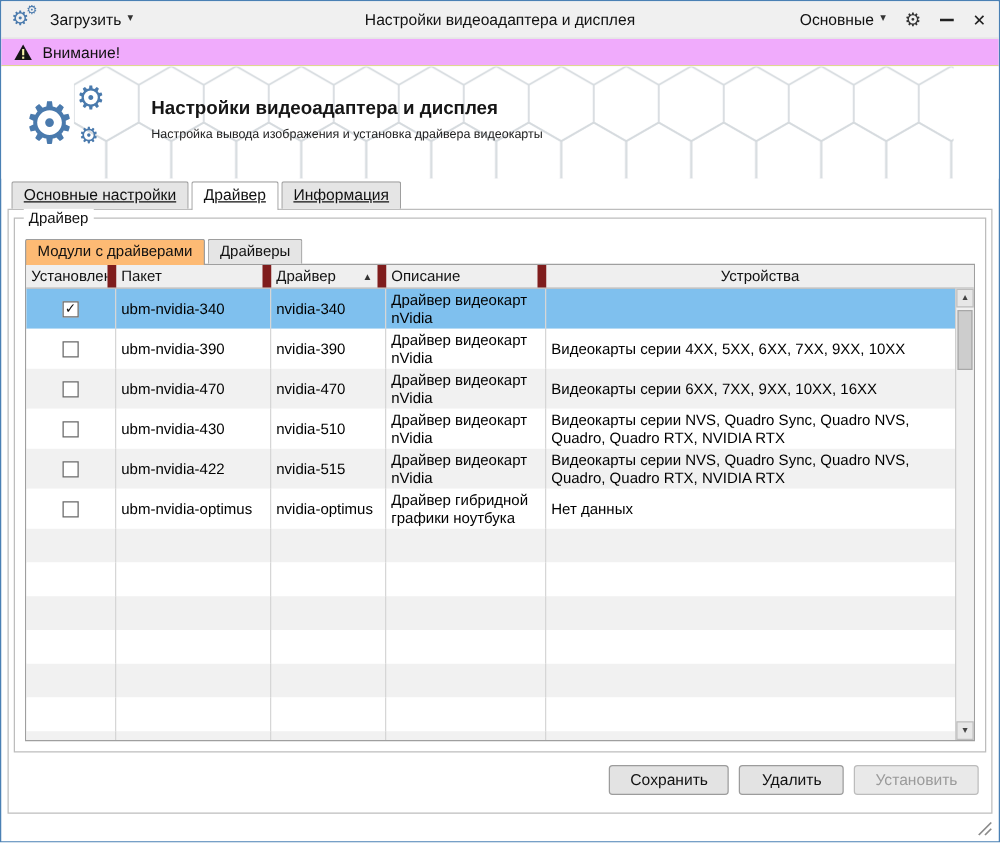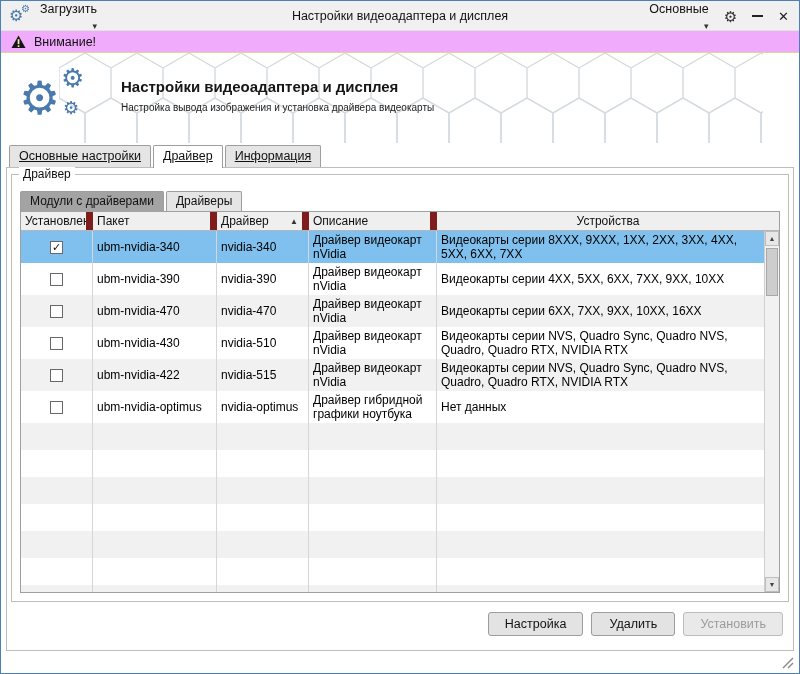--- a/index.html
+++ b/index.html
@@ -4,21 +4,21 @@
 <style>
   * { box-sizing: border-box; margin: 0; padding: 0; }
   html,body { width:800px; height:674px; font-family:"Liberation Sans", sans-serif; background:#fff; }
   .window { position:relative; width:800px; height:674px; border:1px solid #4a80b4; background:#ffffff; overflow:hidden; }
 
   
   .titlebar { position:relative; height:30px; background:#f0f0f0; border-bottom:1px solid #e2e2e2; }
   .tb-left { position:absolute; left:8px; top:0; height:30px; display:flex; align-items:center; gap:7px; }
   .tb-right { position:absolute; right:10px; top:0; height:30px; display:flex; align-items:center; gap:15px; }
   .tb-title { position:absolute; left:0; right:0; top:0; height:30px; line-height:30px; text-align:center; font-size:12.5px; color:#111; }
-  .tb-btn { display:flex; align-items:flex-end; gap:5px; font-size:12.5px; color:#111; background:none; border:none; cursor:default; font-family:inherit;flex-direction:column; }
+  .tb-btn { display:flex; align-items:flex-start; gap:5px; font-size:12.5px; color:#111; background:none; border:none; cursor:default; font-family:inherit; }
   .caret { font-size:9px; color:#333; }
   .app-icon { position:relative; width:24px; height:24px; }
   .app-icon .ag1 { position:absolute; left:0; top:4px; font-size:16px; line-height:1; color:#4a7aad; }
   .app-icon .ag2 { position:absolute; left:12px; top:0; font-size:10px; line-height:1; color:#4a7aad; }
   .gear-btn { font-size:15px; color:#333; line-height:1; }
   .min-btn { display:inline-block; width:11px; height:2px; background:#222; }
   .close-btn { font-size:13px; color:#222; line-height:1; }
 
   
   .warnbar { height:22px; background:#f0abfc; border-bottom:1px solid #ddd791; display:flex; align-items:center; padding-left:10px; gap:8px; }
@@ -40,21 +40,21 @@
   .tab.active { background:#fff; margin-bottom:-1px; padding-bottom:5px; z-index:3; position:relative; }
 
   
   .page { position:relative; margin:0 5px; height:484px; border:1px solid #bdbdbd; background:#fff; }
 
   .groupbox { position:absolute; left:4px; right:4px; top:6px; height:428px; border:1px solid #bdbdbd; background:#fff; }
   .gb-label { position:absolute; top:-8px; left:7px; background:#fff; padding:0 4px; font-size:12px; color:#111; }
 
   .inner-tabbar { position:absolute; left:8px; top:14px; height:22px; display:flex; align-items:flex-end; gap:2px; z-index:2; }
   .itab { border:1px solid #9e9e9e; border-bottom:none; background:#e5e5e5; padding:2px 9px 3px; font-size:12px; border-radius:2px 2px 0 0; color:#111; }
-  .itab.active { background:#a3a3a3; margin-bottom:-1px; padding-bottom:4px; position:relative; z-index:3; }
+  .itab.active { background:#fdba74; margin-bottom:-1px; padding-bottom:4px; position:relative; z-index:3; }
 
   
   .table { position:absolute; left:8px; right:8px; top:36px; bottom:8px; border:1px solid #9f9f9f; background:#fff; }
   .thead { display:flex; height:19px; background:#efefef; border-bottom:1px solid #b5b5b5; }
   .th { display:flex; align-items:center; padding:0 4px; border-right:7px solid #7f1d1d; font-size:12px; color:#111; overflow:hidden; white-space:nowrap; }
   .th.w4 { border-right:none; justify-content:center; }
   .th-sort { display:flex; align-items:center; justify-content:space-between; }
   .sort-tri { font-size:8px; color:#333; margin-left:4px; }
   .w0 { width:72px; } .w1 { width:124px; } .w2 { width:92px; } .w3 { width:128px; } .w4 { flex:1; }
   .tbody { position:absolute; left:0; right:15px; top:19px; bottom:0; overflow:hidden; }
@@ -178,21 +178,20 @@
             </div>
         </div>
         <div class="tbody">
             <div class="trow sel">
               <div class="cell w0">
                 <span class="checkbox checked">✓</span>
               </div>
               <div class="cell w1">ubm-nvidia-340</div>
               <div class="cell w2">nvidia-340</div>
               <div class="cell w3">Драйвер видеокарт nVidia</div>
-              <div class="cell w4">Видеокарты серии 8XXX, 9XXX, 1XX, 2XX, 3XX, 4XX, 5XX, 6XX, 7XX</div>
             </div>
             <div class="trow even">
               <div class="cell w0">
                 <span class="checkbox"></span>
               </div>
               <div class="cell w1">ubm-nvidia-390</div>
               <div class="cell w2">nvidia-390</div>
               <div class="cell w3">Драйвер видеокарт nVidia</div>
               <div class="cell w4">Видеокарты серии 4XX, 5XX, 6XX, 7XX, 9XX, 10XX</div>
             </div>
@@ -288,21 +287,21 @@
             </div>
           <div class="sb-thumb"></div>
           <div class="sb-btn sb-down">
               <span class="tri">▼</span>
             </div>
         </div>
       </div>
     </div>
 
     <div class="button-row">
-        <button class="btn">Настройка</button>
+        <button class="btn">Сохранить</button>
         <button class="btn">Удалить</button>
         <button class="btn disabled" disabled="">Установить</button>
       </div>
   </div>
 
   <svg class="grip" width="14" height="14">
     <line x1="13" y1="3" x2="3" y2="13" stroke="#8a8a8a" stroke-width="1.4"></line>
     <line x1="13" y1="8" x2="8" y2="13" stroke="#8a8a8a" stroke-width="1.4"></line>
   </svg>
 

